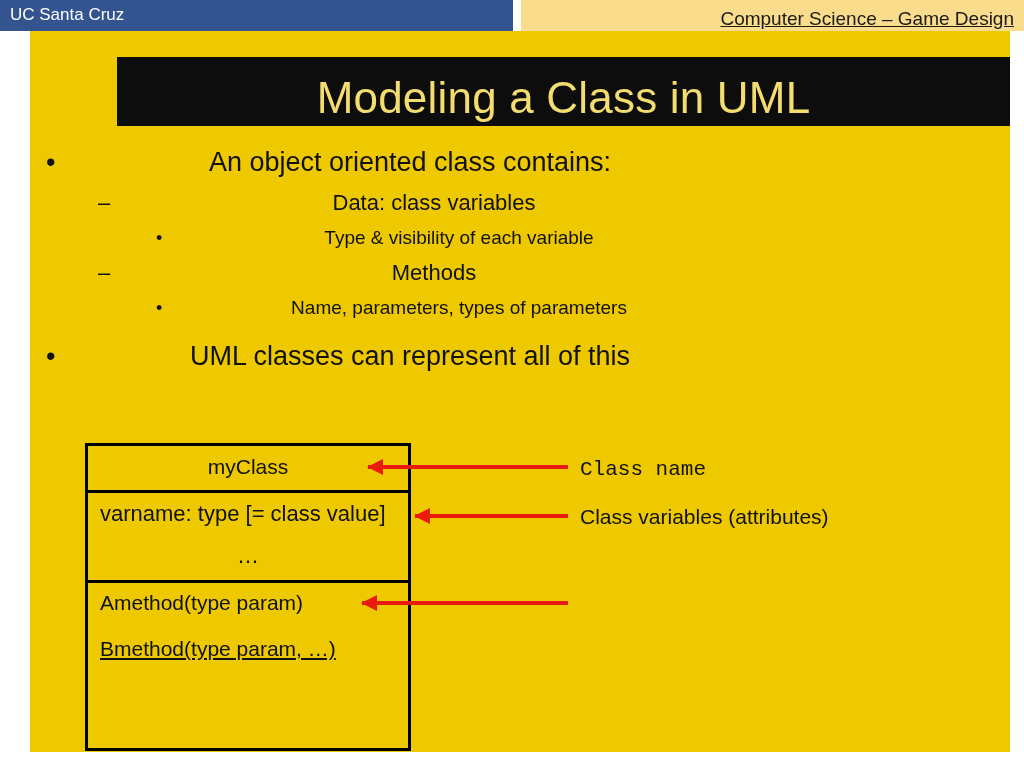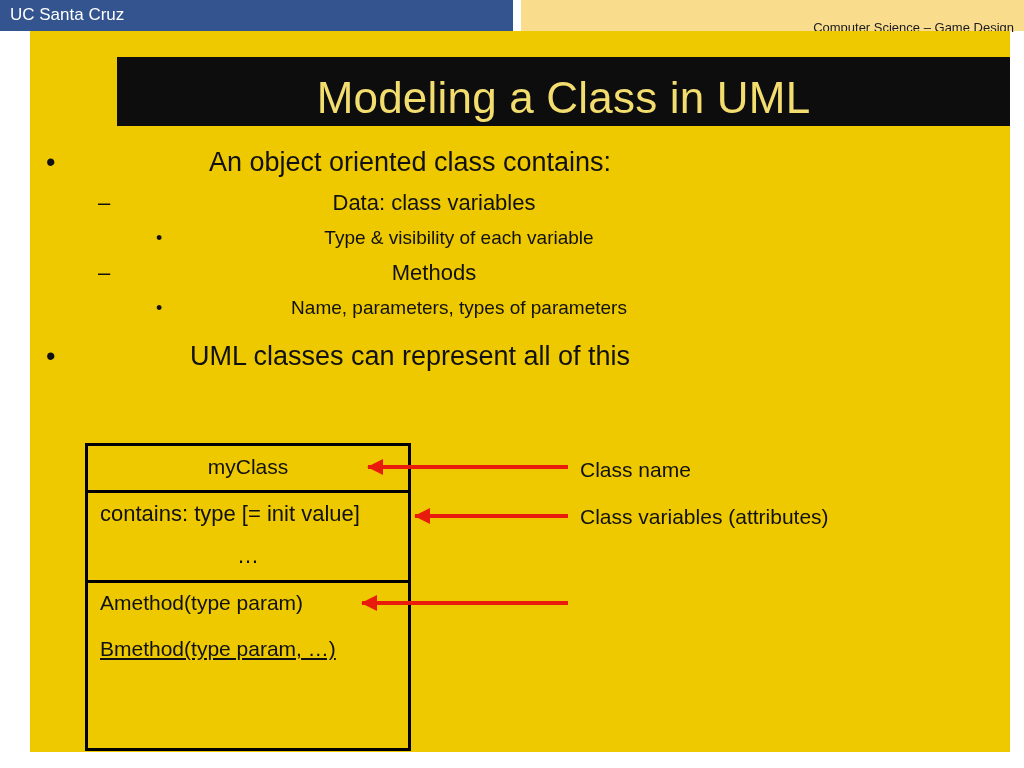--- a/index.html
+++ b/index.html
@@ -43,24 +43,25 @@
     position: absolute;
     left: 521px;
     top: 0;
     width: 503px;
     height: 31px;
     background: #fadd8c;
   }
   .header-yellow-label {
     position: absolute;
     right: 10px;
-    top: 20px;
-    font-size: 13px;
+    top: 8px;
+    font-size: 19px;
     color: #1a1a1a;
     white-space: nowrap;
+    text-decoration: underline;
   }
 
   
   .body-yellow {
     position: absolute;
     left: 30px;
     top: 31px;
     width: 980px;
     height: 721px;
     background: #eec900;
@@ -235,21 +236,21 @@
   .arrow-2 { left: 415px; top: 514px; width: 153px; }
   .arrow-3 { left: 362px; top: 601px; width: 206px; }
 
   
   .callout {
     position: absolute;
     font-size: 21px;
     color: #111111;
     white-space: nowrap;
   }
-  .callout-1 { left: 580px; top: 458px; }
+  .callout-1 { left: 580px; top: 458px; font-family: Liberation Mono, monospace; }
   .callout-2 { left: 580px; top: 505px; }
   .callout-3 { left: 580px; top: 592px; }
 </style>
 </head>
 <body>
 
 <div class="slide">
 
   <div class="header-blue">
     <span class="header-blue-label">UC Santa Cruz</span>
@@ -272,21 +273,21 @@
     <div class="b3">Name, parameters, types of parameters</div>
     <div class="spacer-lg"></div>
     <div class="b1">UML classes can represent all of this</div>
   </div>
 
   <div class="uml-box">
     <div class="uml-compartment uml-name-compartment">
       <div class="uml-name-text">myClass</div>
     </div>
     <div class="uml-compartment uml-attr-compartment">
-      <div class="uml-attr-text">contains: type [= init value]</div>
+      <div class="uml-attr-text">varname: type [= class value]</div>
       <div class="uml-attr-ellipsis">…</div>
     </div>
     <div class="uml-compartment uml-method-compartment">
       <div class="uml-method-a">Amethod(type param)</div>
       <div class="uml-method-b">Bmethod(type param, …)</div>
     </div>
   </div>
 
   <div class="arrow arrow-1"></div>
   <div class="arrow arrow-2"></div>

